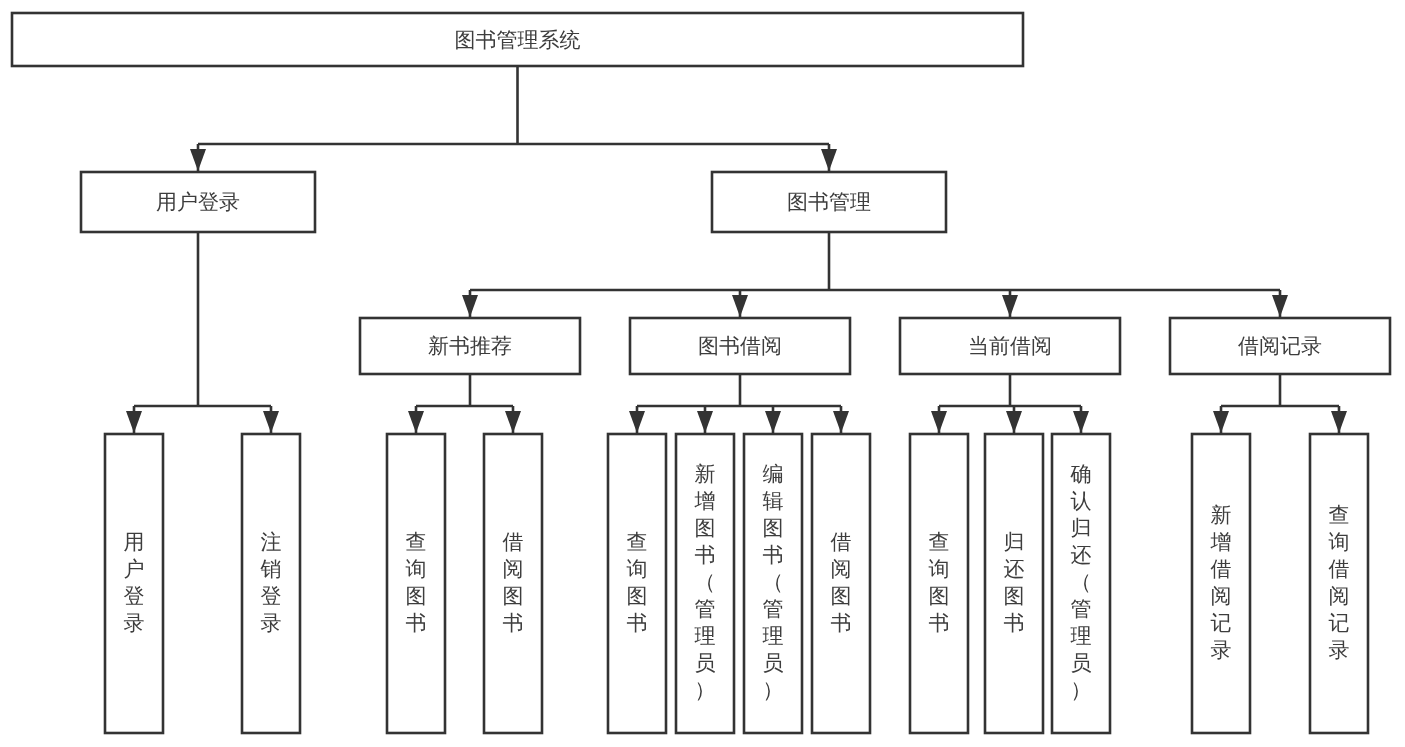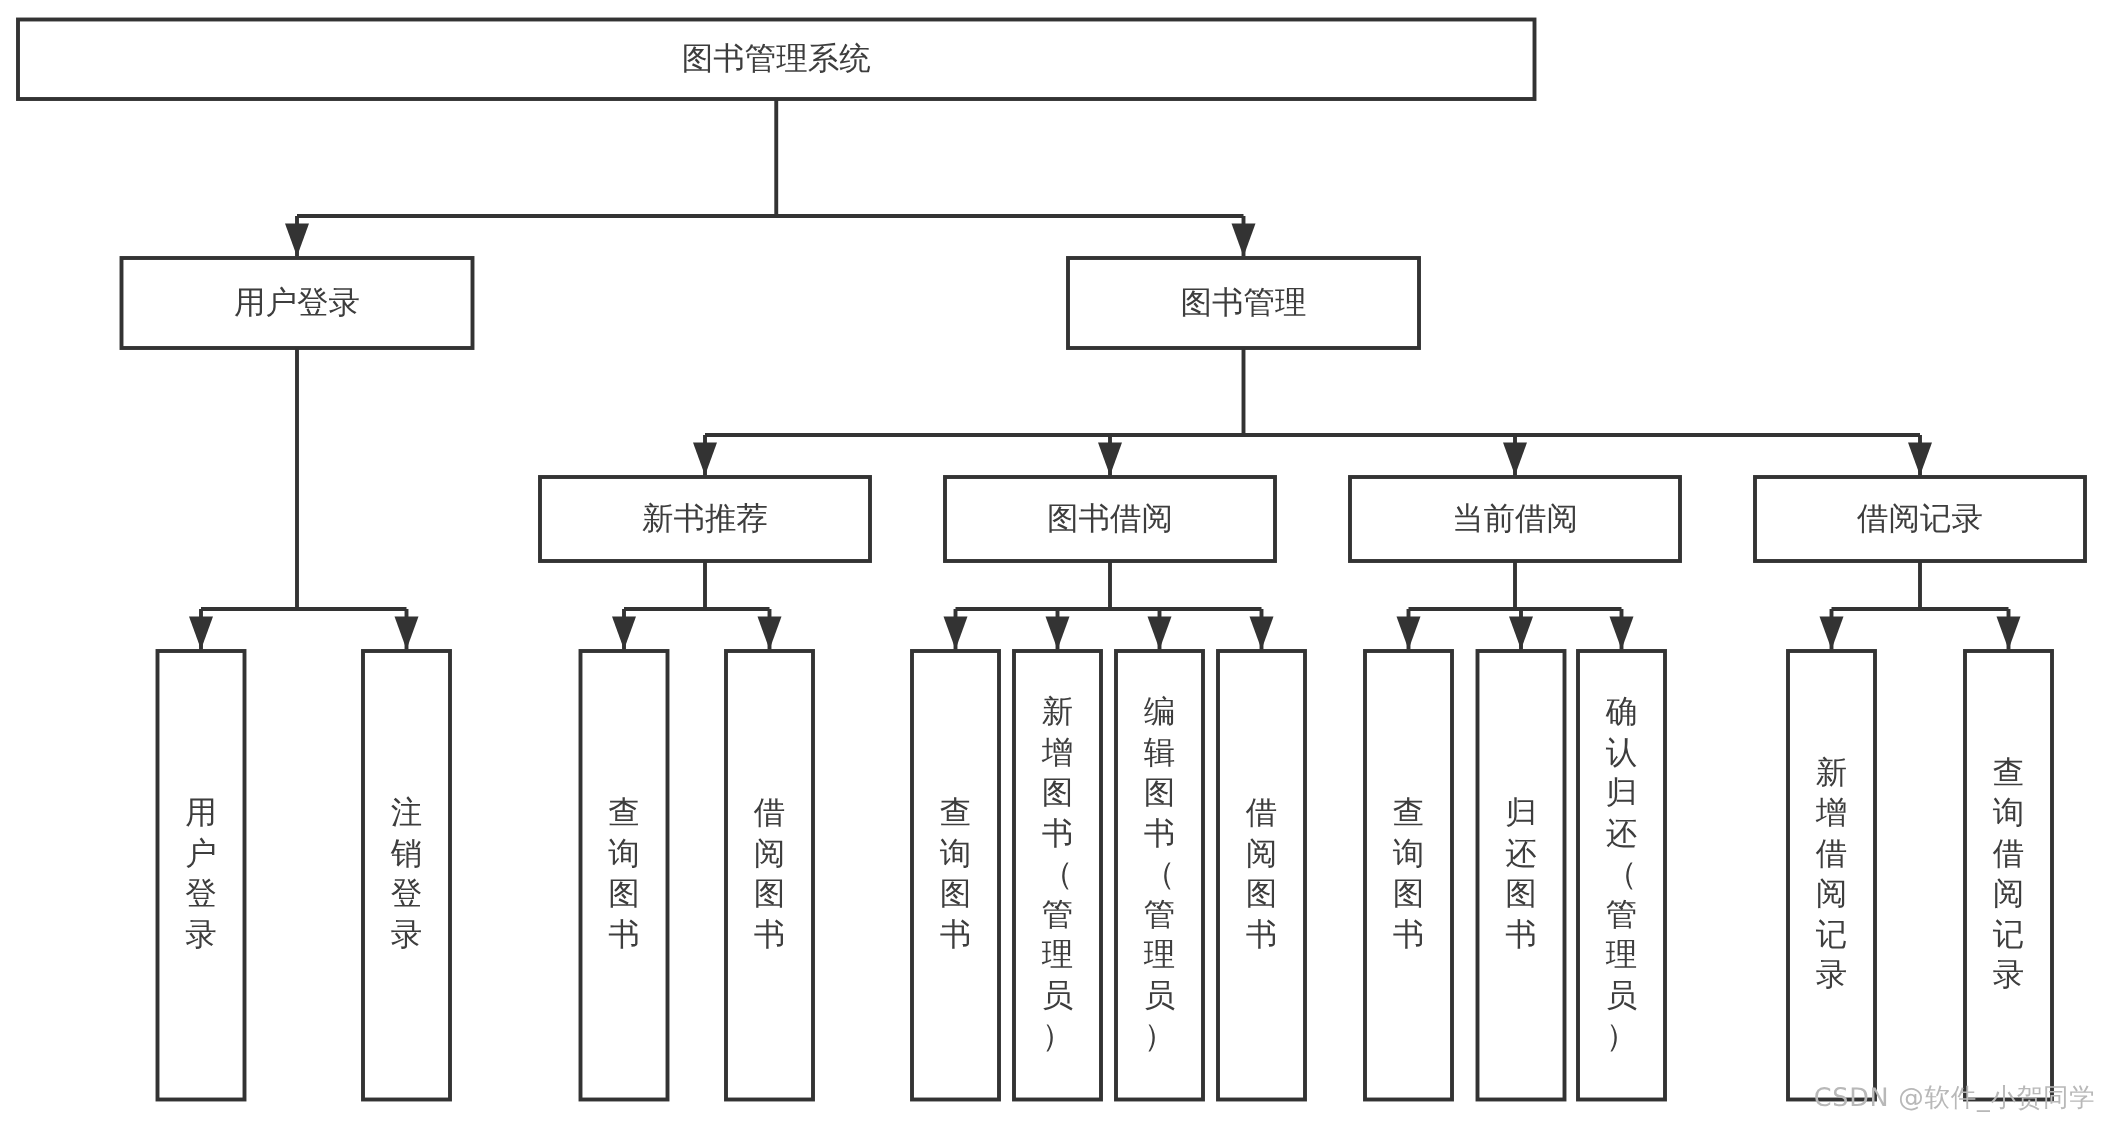--- a/index.html
+++ b/index.html
@@ -218,14 +218,13 @@
         <g>
           <rect x="1192" y="434" width="58" height="299" class="node-box"></rect>
           <text x="1221" y="521.94" class="node-label-vertical"><tspan x="1221" dy="0">新</tspan><tspan x="1221" dy="27">增</tspan><tspan x="1221" dy="27">借</tspan><tspan x="1221" dy="27">阅</tspan><tspan x="1221" dy="27">记</tspan><tspan x="1221" dy="27">录</tspan></text>
         </g>
         <g>
           <rect x="1310" y="434" width="58" height="299" class="node-box"></rect>
           <text x="1339" y="521.94" class="node-label-vertical"><tspan x="1339" dy="0">查</tspan><tspan x="1339" dy="27">询</tspan><tspan x="1339" dy="27">借</tspan><tspan x="1339" dy="27">阅</tspan><tspan x="1339" dy="27">记</tspan><tspan x="1339" dy="27">录</tspan></text>
         </g>
       </g>
   </svg>
-  <div class="watermark-text">CSDN @软件_小贺同学</div>
 </div>
 
 </body></html>

